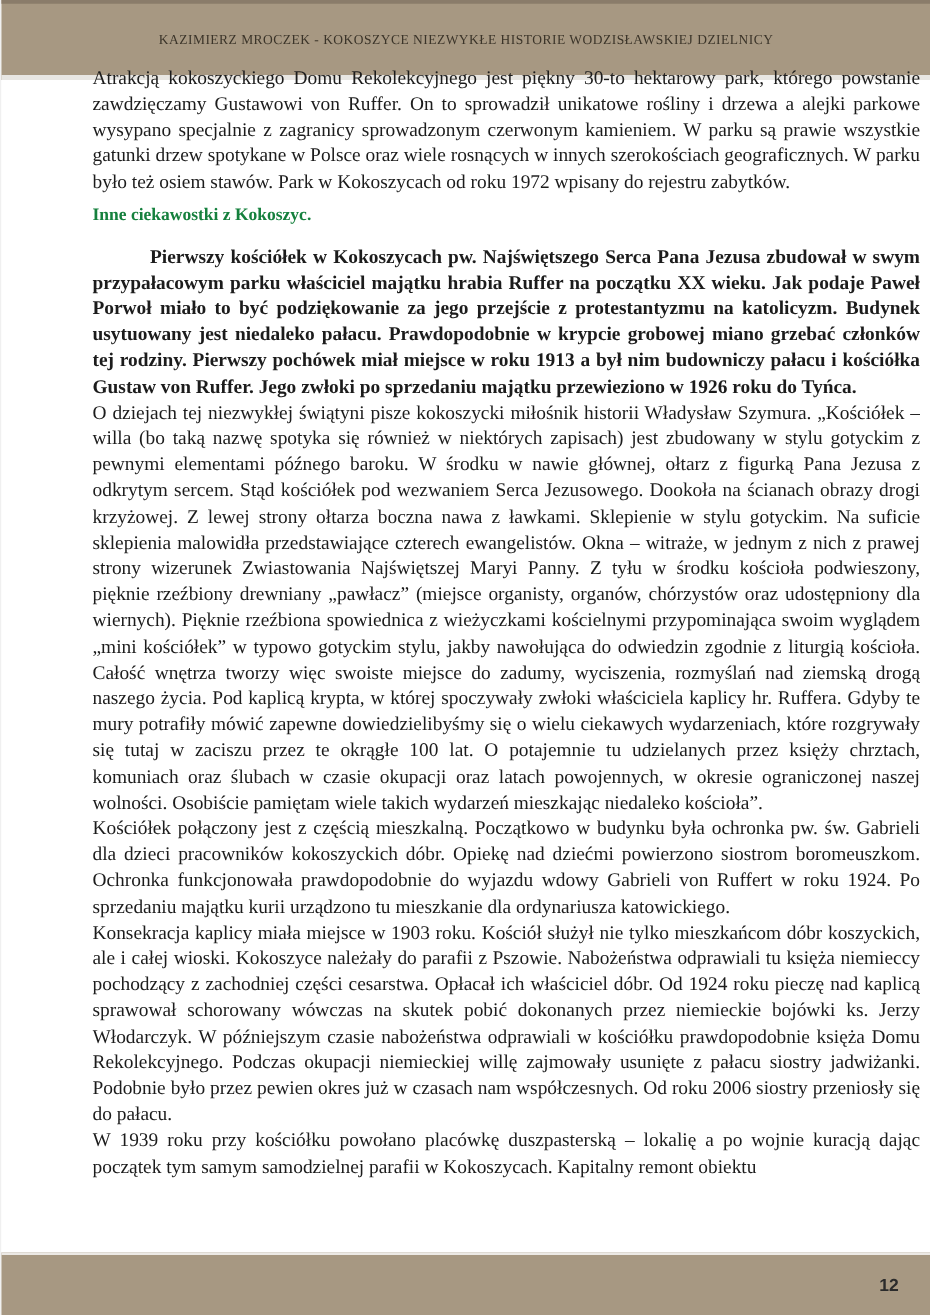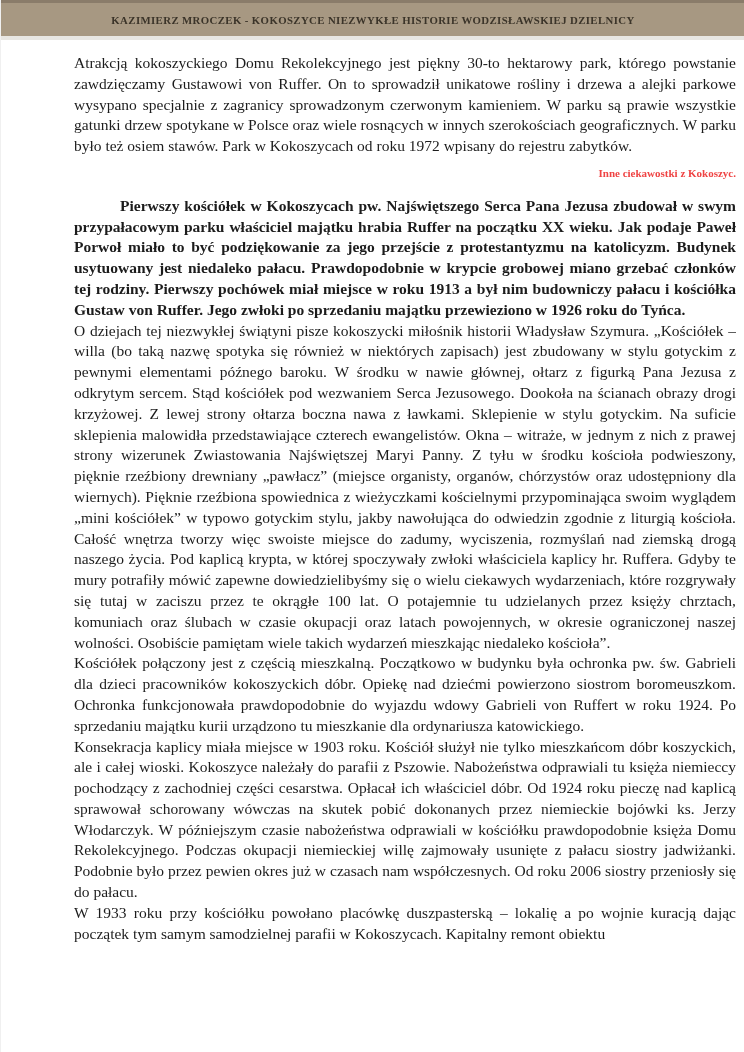--- a/index.html
+++ b/index.html
@@ -13,29 +13,28 @@
     height: 1052px;
     background: #ffffff;
     overflow: hidden;
     font-family: "Liberation Serif", serif;
     border-left: 1px solid rgba(0,0,0,0.06);
   }
   
   .header-band {
     position: absolute;
     top: 0; left: 0; right: 0;
-    height: 40px;
+    height: 64px;
     background: #a79882;
     border-top: 3px solid #8a7c6a;
     border-bottom: 4px solid #e8e6e2;
     box-sizing: border-box;
     display: flex;
     align-items: center;
     justify-content: center;
-    font-weight: bold;
   }
   .header-band .title {
     font-family: "Liberation Serif", serif;
     font-size: 11px;
     letter-spacing: 0.4px;
     color: #3b3429;
     white-space: nowrap;
     transform: scaleX(0.98);
   }
   
@@ -56,25 +55,25 @@
     margin: 0;
     padding: 0;
   }
   .body-text p.indent {
     text-indent: 46px;
     font-weight: bold;
   }
   .section-heading {
     margin: 0;
     padding: 6px 0 12px 0;
-    font-size: 11px;
+    font-size: 14px;
     line-height: 20.8px;
     font-weight: bold;
-    text-align: right;
-    color: #ef4444;
+    text-align: left;
+    color: #15803d;
   }
   
   .footer-band {
     position: absolute;
     left: 0; right: 0; bottom: 0;
     height: 50px;
     background: #a79882;
     border-top: 2px solid #ece9e5;
     box-sizing: border-box;
     display: flex;
@@ -100,17 +99,20 @@
 
   <div class="body-text">
     <p>Atrakcją kokoszyckiego Domu Rekolekcyjnego jest piękny 30-to hektarowy park, którego powstanie zawdzięczamy Gustawowi von Ruffer. On to sprowadził unikatowe rośliny i drzewa a alejki parkowe wysypano specjalnie z zagranicy sprowadzonym czerwonym kamieniem. W parku są prawie wszystkie gatunki drzew spotykane w Polsce oraz wiele rosnących w innych szerokościach geograficznych. W parku było też osiem stawów. Park w Kokoszycach od roku 1972 wpisany do rejestru zabytków.</p>
 
     <h2 class="section-heading">Inne ciekawostki z Kokoszyc.</h2>
 
     <p class="indent">Pierwszy kościółek w Kokoszycach pw. Najświętszego Serca Pana Jezusa zbudował w swym przypałacowym parku właściciel majątku hrabia Ruffer na początku XX wieku. Jak podaje Paweł Porwoł miało to być podziękowanie za jego przejście z protestantyzmu na katolicyzm. Budynek usytuowany jest niedaleko pałacu. Prawdopodobnie w krypcie grobowej miano grzebać członków tej rodziny. Pierwszy pochówek miał miejsce w roku 1913 a był nim budowniczy pałacu i kościółka Gustaw von Ruffer. Jego zwłoki po sprzedaniu majątku przewieziono w 1926 roku do Tyńca.</p>
     <p>O dziejach tej niezwykłej świątyni pisze kokoszycki miłośnik historii Władysław Szymura. „Kościółek – willa (bo taką nazwę spotyka się również w niektórych zapisach) jest zbudowany w stylu gotyckim z pewnymi elementami późnego baroku. W środku w nawie głównej, ołtarz z figurką Pana Jezusa z odkrytym sercem. Stąd kościółek pod wezwaniem Serca Jezusowego. Dookoła na ścianach obrazy drogi krzyżowej. Z lewej strony ołtarza boczna nawa z ławkami. Sklepienie w stylu gotyckim. Na suficie sklepienia malowidła przedstawiające czterech ewangelistów. Okna – witraże, w jednym z nich z prawej strony wizerunek Zwiastowania Najświętszej Maryi Panny. Z tyłu w środku kościoła podwieszony, pięknie rzeźbiony drewniany „pawłacz” (miejsce organisty, organów, chórzystów oraz udostępniony dla wiernych). Pięknie rzeźbiona spowiednica z wieżyczkami kościelnymi przypominająca swoim wyglądem „mini kościółek” w typowo gotyckim stylu, jakby nawołująca do odwiedzin zgodnie z liturgią kościoła. Całość wnętrza tworzy więc swoiste miejsce do zadumy, wyciszenia, rozmyślań nad ziemską drogą naszego życia. Pod kaplicą krypta, w której spoczywały zwłoki właściciela kaplicy hr. Ruffera. Gdyby te mury potrafiły mówić zapewne dowiedzielibyśmy się o wielu ciekawych wydarzeniach, które rozgrywały się tutaj w zaciszu przez te okrągłe 100 lat. O potajemnie tu udzielanych przez księży chrztach, komuniach oraz ślubach w czasie okupacji oraz latach powojennych, w okresie ograniczonej naszej wolności. Osobiście pamiętam wiele takich wydarzeń mieszkając niedaleko kościoła”.</p>
     <p>Kościółek połączony jest z częścią mieszkalną. Początkowo w budynku była ochronka pw. św. Gabrieli dla dzieci pracowników kokoszyckich dóbr. Opiekę nad dziećmi powierzono siostrom boromeuszkom. Ochronka funkcjonowała prawdopodobnie do wyjazdu wdowy Gabrieli von Ruffert w roku 1924. Po sprzedaniu majątku kurii urządzono tu mieszkanie dla ordynariusza katowickiego.</p>
     <p>Konsekracja kaplicy miała miejsce w 1903 roku. Kościół służył nie tylko mieszkańcom dóbr koszyckich, ale i całej wioski. Kokoszyce należały do parafii z Pszowie. Nabożeństwa odprawiali tu księża niemieccy pochodzący z zachodniej części cesarstwa. Opłacał ich właściciel dóbr. Od 1924 roku pieczę nad kaplicą sprawował schorowany wówczas na skutek pobić dokonanych przez niemieckie bojówki ks. Jerzy Włodarczyk. W późniejszym czasie nabożeństwa odprawiali w kościółku prawdopodobnie księża Domu Rekolekcyjnego. Podczas okupacji niemieckiej willę zajmowały usunięte z pałacu siostry jadwiżanki. Podobnie było przez pewien okres już w czasach nam współczesnych. Od roku 2006 siostry przeniosły się do pałacu.</p>
-    <p>W 1933 roku przy kościółku powołano placówkę duszpasterską – lokalię a po wojnie kuracją dając początek tym samym samodzielnej parafii w Kokoszycach. Kapitalny remont obiektu</p>
+    <p>W 1939 roku przy kościółku powołano placówkę duszpasterską – lokalię a po wojnie kuracją dając początek tym samym samodzielnej parafii w Kokoszycach. Kapitalny remont obiektu</p>
   </div>
 
+  <div class="footer-band">
+    <span class="page-number">12</span>
+  </div>
 
 </div>
 
 </body></html>

